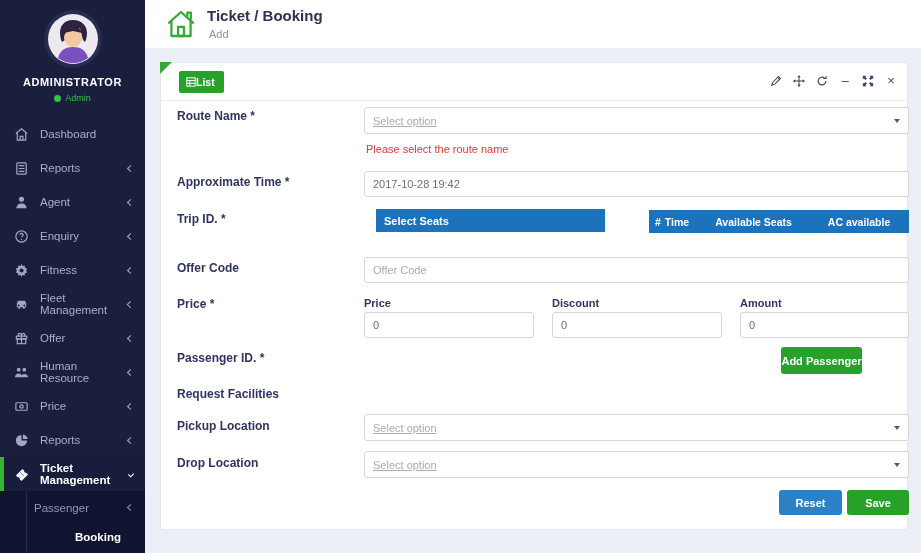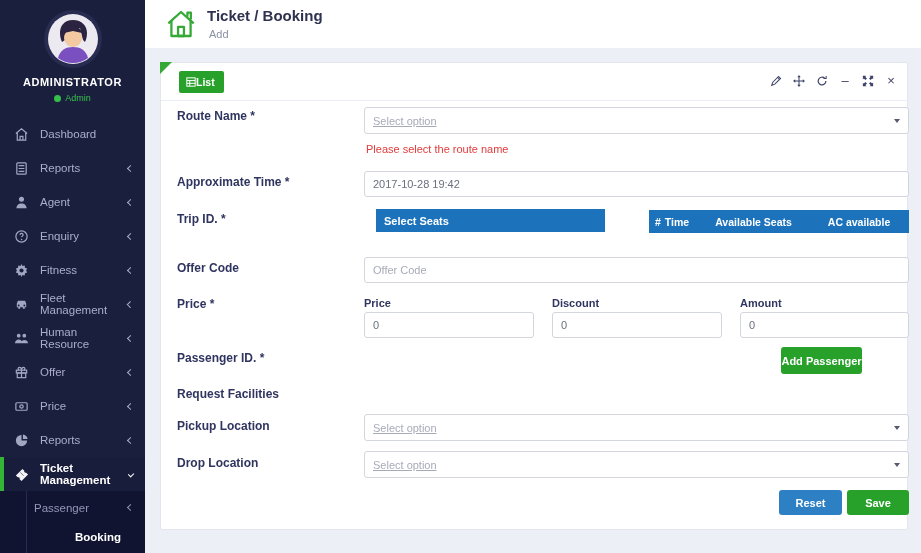--- a/index.html
+++ b/index.html
@@ -140,38 +140,38 @@
               <path d="M3 7l1.2-3h7.6L13 7v4h-1.5v1.5h-2V11h-3v1.5h-2V11H3z"></path>
               <circle cx="5" cy="9" r="1" fill="#1b1f3e"></circle>
               <circle cx="11" cy="9" r="1" fill="#1b1f3e"></circle>
             </svg>
           </span>
         <span>Fleet Management</span>
         <span class="chev chev-left"></span>
       </div>
       <div class="menu-item">
         <span class="mi-icon">
+            <svg viewBox="0 0 16 16" fill="none" stroke="#a9aec9" stroke-width="1.3">
+              <rect x="2.5" y="5.5" width="11" height="3"></rect>
+              <rect x="3.5" y="8.5" width="9" height="5"></rect>
+              <path d="M8 5.5v8M5.5 5.5C4 5 4 2.5 5.8 2.5 7.3 2.5 8 4.3 8 5.5c0-1.2.7-3 2.2-3 1.8 0 1.8 2.5.3 3"></path>
+            </svg>
+          </span>
+        <span>Offer</span>
+        <span class="chev chev-left"></span>
+      </div>
+      <div class="menu-item">
+        <span class="mi-icon">
             <svg viewBox="0 0 16 16" fill="#a9aec9">
               <circle cx="5" cy="5" r="2"></circle>
               <circle cx="11" cy="5" r="2"></circle>
               <path d="M1 13c.3-2.8 2-4 4-4s3.7 1.2 4 4zM7.5 13c.2-2 1.4-3.4 3.5-3.4 2 0 3.7 1.2 4 3.4z"></path>
             </svg>
           </span>
         <span>Human Resource</span>
-        <span class="chev chev-left"></span>
-      </div>
-      <div class="menu-item">
-        <span class="mi-icon">
-            <svg viewBox="0 0 16 16" fill="none" stroke="#a9aec9" stroke-width="1.3">
-              <rect x="2.5" y="5.5" width="11" height="3"></rect>
-              <rect x="3.5" y="8.5" width="9" height="5"></rect>
-              <path d="M8 5.5v8M5.5 5.5C4 5 4 2.5 5.8 2.5 7.3 2.5 8 4.3 8 5.5c0-1.2.7-3 2.2-3 1.8 0 1.8 2.5.3 3"></path>
-            </svg>
-          </span>
-        <span>Offer</span>
         <span class="chev chev-left"></span>
       </div>
       <div class="menu-item">
         <span class="mi-icon">
             <svg viewBox="0 0 16 16" fill="none" stroke="#a9aec9" stroke-width="1.3">
               <rect x="2" y="4" width="12" height="8" rx="1"></rect>
               <circle cx="8" cy="8" r="1.8"></circle>
             </svg>
           </span>
         <span>Price</span>

